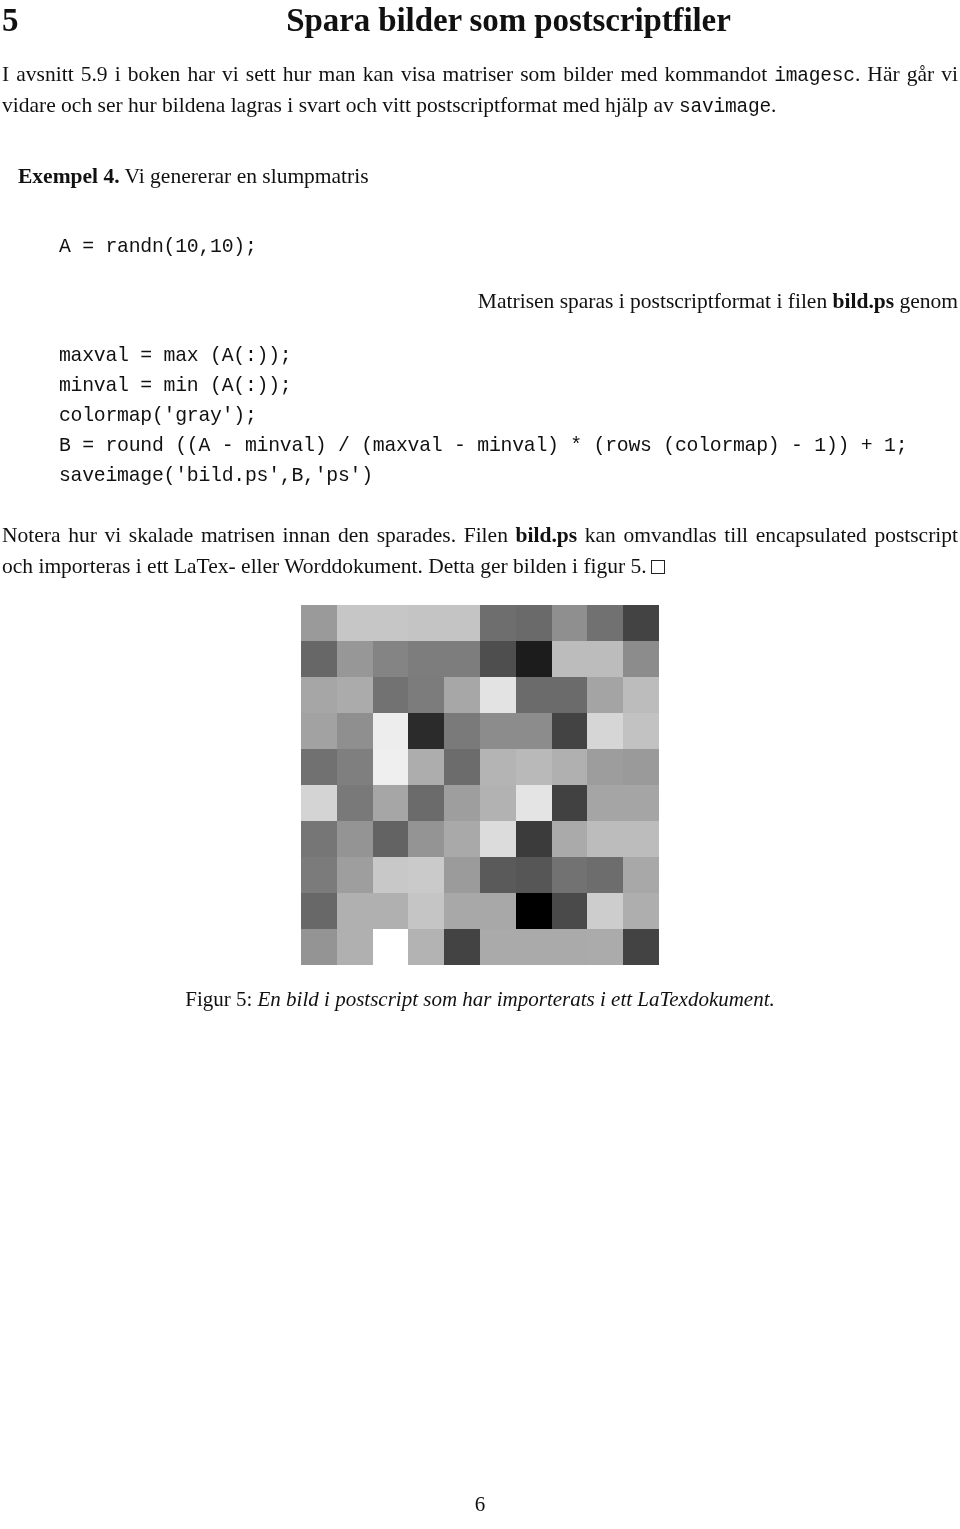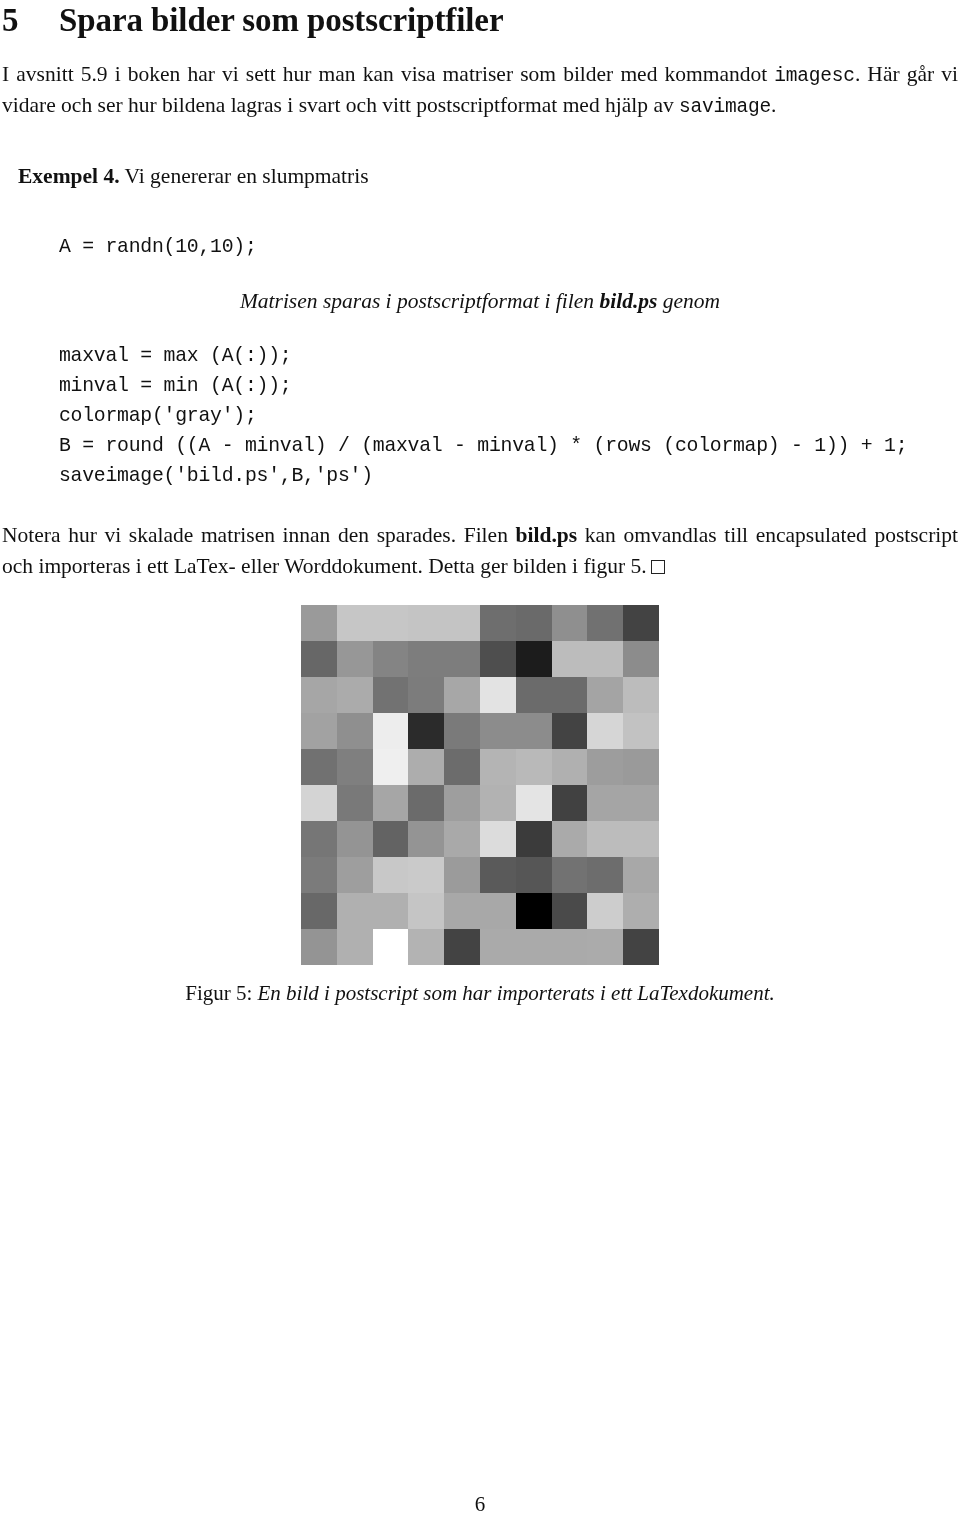--- a/index.html
+++ b/index.html
@@ -34,35 +34,35 @@
     margin: 0;
     padding-top: 2px;
     letter-spacing: -0.1px;
   }
   .section-number {
     width: 57px;
     flex: 0 0 57px;
   }
   .section-title {
     flex: 1 1 auto;
+    text-align: center;
   }
 
   
   .para {
     font-size: 21.5px;
     line-height: 1.44;
     text-align: justify;
     margin: 0;
     hyphens: none;
   }
   .para.first {
   }
   .para.nojust {
-    text-align: center;
-    font-style: italic;
+    text-align: right;
   }
   .tt {
     font-family: "Liberation Mono", "DejaVu Sans Mono", monospace;
     font-size: 19.5px;
     letter-spacing: -0.2px;
   }
   .bf {
     font-weight: bold;
   }
 
@@ -112,21 +112,21 @@
     grid-template-rows: repeat(10, 36px);
     line-height: 0;
     font-size: 0;
   }
   .matrix .cell {
     width: 35.8px;
     height: 36px;
   }
   .fig-caption {
     font-size: 21px;
-    margin-top: 15px;
+    margin-top: 21px;
     line-height: 1.3;
   }
   .fig-caption .cap-label { font-style: normal; }
   .fig-caption .cap-text { font-style: italic; }
 
   
   .page-number {
     position: absolute;
     left: 0;
     right: 0;

